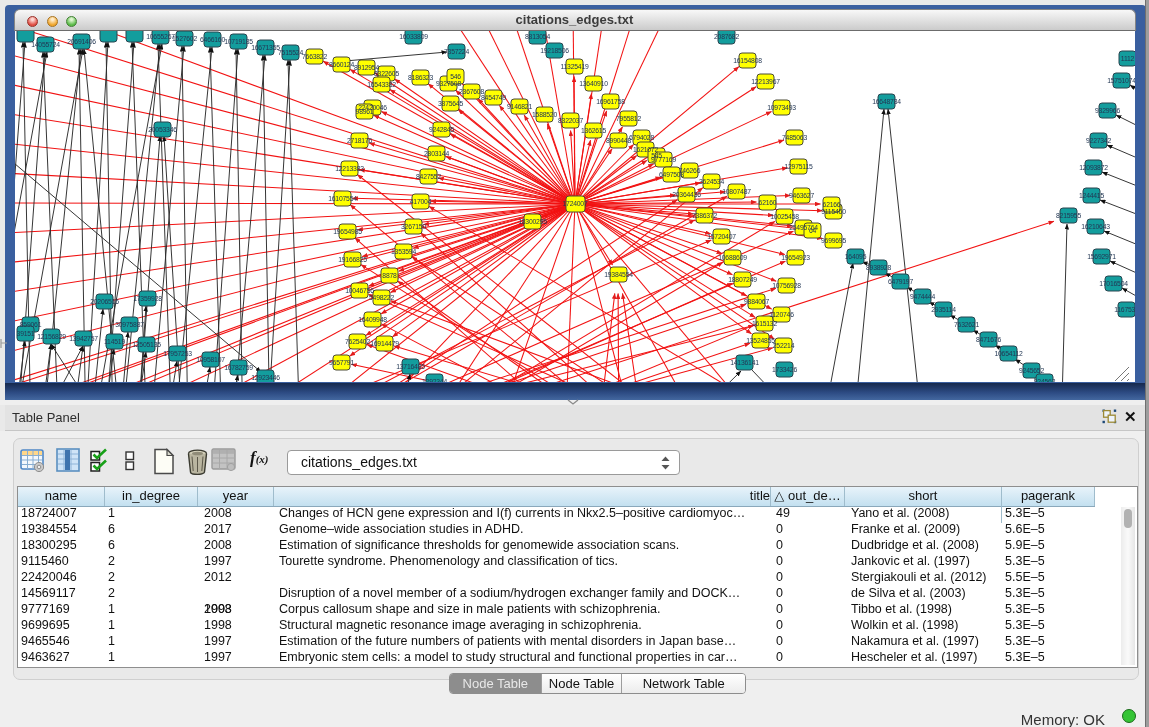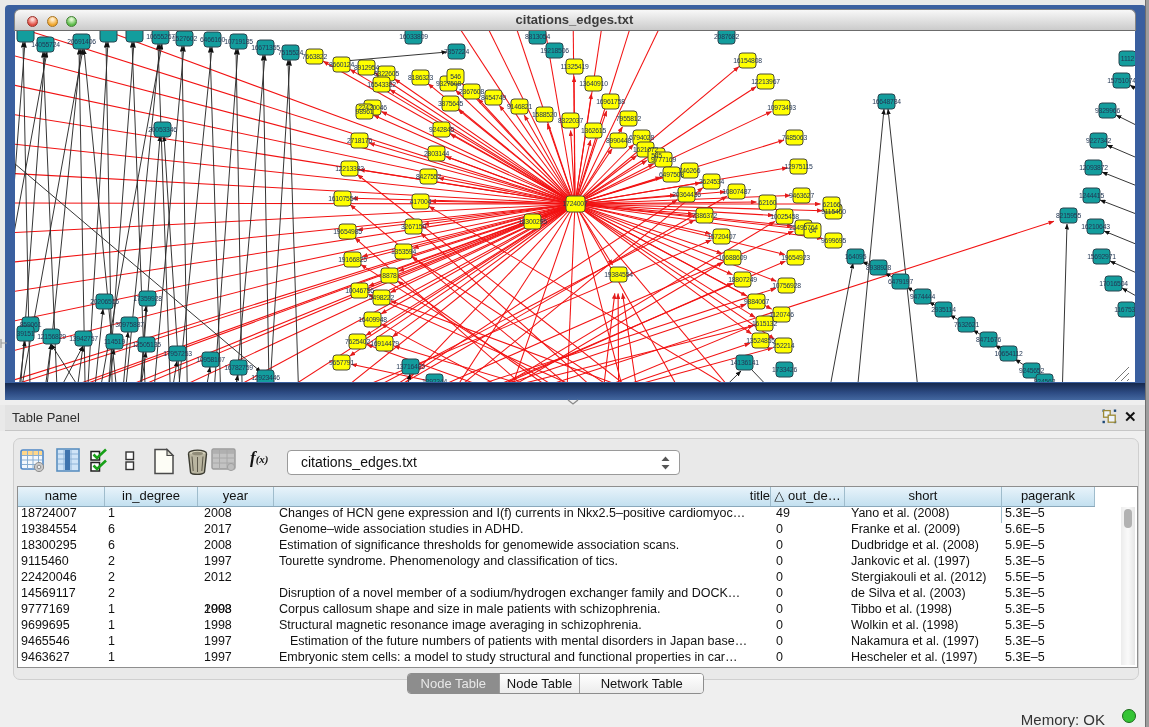--- a/index.html
+++ b/index.html
@@ -664,39 +664,39 @@
       <div style="position:absolute;left:186px;top:0;width:600px;height:16px;line-height:15px;overflow:hidden">1998</div>
       <div style="position:absolute;left:261px;top:0;width:600px;height:16px;line-height:15px;overflow:hidden">Structural magnetic resonance image averaging in schizophrenia.</div>
       <div style="position:absolute;left:758px;top:0;width:600px;height:16px;line-height:15px;overflow:hidden">0</div>
       <div style="position:absolute;left:833px;top:0;width:600px;height:16px;line-height:15px;overflow:hidden">Wolkin et al. (1998)</div>
       <div style="position:absolute;left:987px;top:0;width:600px;height:16px;line-height:15px;overflow:hidden">5.3E–5</div>
     </div>
     <div style="position:absolute;left:0;top:147px;width:1077px;height:16px;font-size:12.5px;color:#111;white-space:nowrap">
       <div style="position:absolute;left:3px;top:0;width:600px;height:16px;line-height:15px;overflow:hidden">9465546</div>
       <div style="position:absolute;left:90px;top:0;width:600px;height:16px;line-height:15px;overflow:hidden">1</div>
       <div style="position:absolute;left:186px;top:0;width:600px;height:16px;line-height:15px;overflow:hidden">1997</div>
-      <div style="position:absolute;left:272px;top:0;width:600px;height:16px;line-height:15px;overflow:hidden">Estimation of the future numbers of patients with mental disorders in Japan base…</div>
+      <div style="position:absolute;left:261px;top:0;width:600px;height:16px;line-height:15px;overflow:hidden">Estimation of the future numbers of patients with mental disorders in Japan base…</div>
       <div style="position:absolute;left:758px;top:0;width:600px;height:16px;line-height:15px;overflow:hidden">0</div>
       <div style="position:absolute;left:833px;top:0;width:600px;height:16px;line-height:15px;overflow:hidden">Nakamura et al. (1997)</div>
       <div style="position:absolute;left:987px;top:0;width:600px;height:16px;line-height:15px;overflow:hidden">5.3E–5</div>
     </div>
     <div style="position:absolute;left:0;top:163px;width:1077px;height:16px;font-size:12.5px;color:#111;white-space:nowrap">
       <div style="position:absolute;left:3px;top:0;width:600px;height:16px;line-height:15px;overflow:hidden">9463627</div>
       <div style="position:absolute;left:90px;top:0;width:600px;height:16px;line-height:15px;overflow:hidden">1</div>
       <div style="position:absolute;left:186px;top:0;width:600px;height:16px;line-height:15px;overflow:hidden">1997</div>
       <div style="position:absolute;left:261px;top:0;width:600px;height:16px;line-height:15px;overflow:hidden">Embryonic stem cells: a model to study structural and functional properties in car…</div>
       <div style="position:absolute;left:758px;top:0;width:600px;height:16px;line-height:15px;overflow:hidden">0</div>
       <div style="position:absolute;left:833px;top:0;width:600px;height:16px;line-height:15px;overflow:hidden">Hescheler et al. (1997)</div>
       <div style="position:absolute;left:987px;top:0;width:600px;height:16px;line-height:15px;overflow:hidden">5.3E–5</div>
     </div>
     <div style="position:absolute;right:2px;top:20px;width:14px;height:158px;background:linear-gradient(90deg,#ececec,#fafafa 50%,#e6e6e6)">
       <div style="position:absolute;left:2.5px;top:2px;width:8px;height:19px;background:#b2b2b2;border-radius:5px"></div>
     </div>
   </div>
-<div style="position:absolute;left:407px;top:673px;width:295px;height:19px;border:1px solid #8d8d8d;border-radius:4px;overflow:hidden;display:flex">
+<div style="position:absolute;left:449px;top:673px;width:295px;height:19px;border:1px solid #8d8d8d;border-radius:4px;overflow:hidden;display:flex">
     <div style="width:91px;background:#8d8d8d;color:#e8e8e8;font-size:13px;text-align:center;line-height:19px">Node Table</div>
     <div style="width:80px;background:linear-gradient(#fff,#ececec);color:#111;font-size:13px;text-align:center;line-height:19px;border-left:1px solid #9d9d9d">Node Table</div>
     <div style="width:123px;background:linear-gradient(#fff,#ececec);color:#111;font-size:13px;text-align:center;line-height:19px;border-left:1px solid #9d9d9d">Network Table</div>
   </div>
 <svg width="8" height="12" viewBox="0 0 8 12" style="position:absolute;left:0px;top:338px">
     <path d="M1 1 L1 10 M1 5 L7 5" stroke="#9a9a9a" stroke-width="1.2" fill="none"></path>
   </svg>
 <svg width="14" height="6" viewBox="0 0 14 6" style="position:absolute;left:566px;top:399px">
     <path d="M2 1 L7 5 L12 1" stroke="#8a8a8a" stroke-width="1.3" fill="none"></path>
   </svg>

